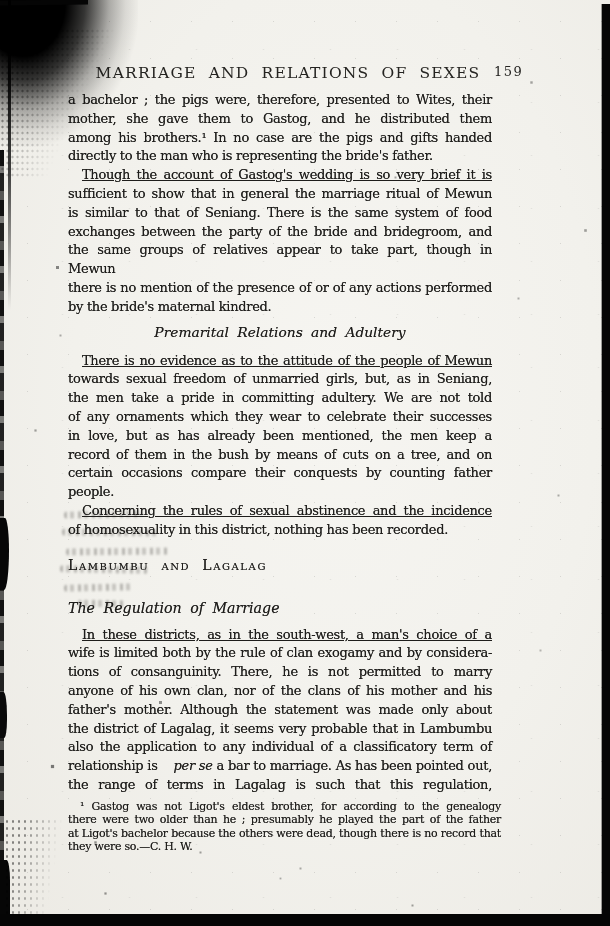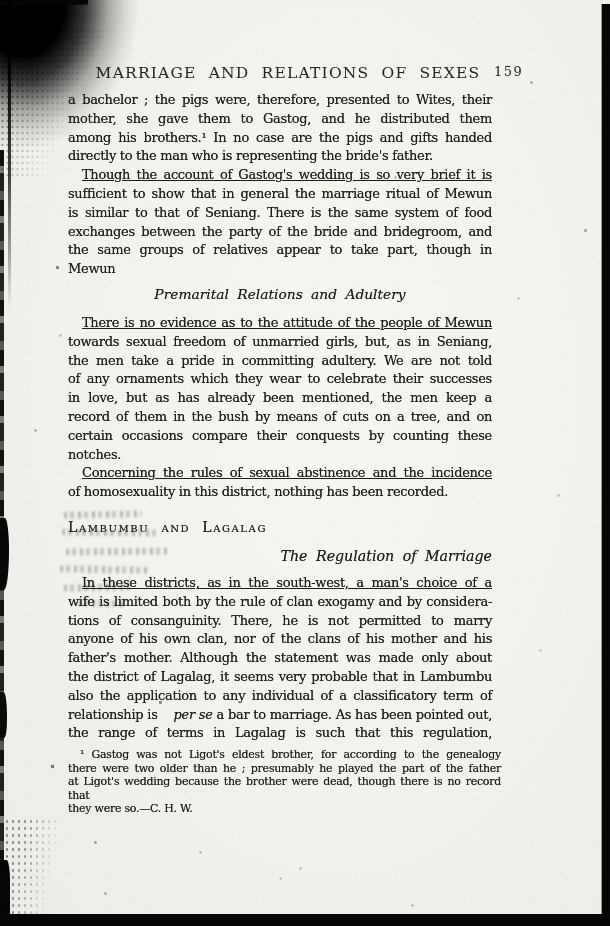--- a/index.html
+++ b/index.html
@@ -52,23 +52,23 @@
     margin-top:6px;margin-bottom:10px;
     text-shadow:0 0 0.4px rgba(30,29,27,0.7);
   }
   .h-caps{
     font-variant:small-caps;text-align:left;
     font-size:14px;line-height:19px;letter-spacing:1.6px;word-spacing:6px;
     margin-top:16px;
     text-shadow:0 0 0.4px rgba(30,29,27,0.7);
   }
   .h-reg{
-    font-style:italic;text-align:right;
+    font-style:italic;text-align:left;
     font-size:14.2px;line-height:19px;word-spacing:4px;
-    margin-top:10px;margin-bottom:8px;
+    margin-top:24px;margin-bottom:8px;
     text-shadow:0 0 0.4px rgba(30,29,27,0.7);
   }
   .fnblock{margin-top:5px;width:433px;}
   .fline{
     font-size:11px;line-height:13.5px;letter-spacing:-0.25px;
     text-align:justify;text-align-last:justify;
     text-shadow:0 0 0.3px rgba(30,29,27,0.7);
   }
   .fline.end{text-align-last:left;}
   .fline.ind{text-indent:12px;}
@@ -165,33 +165,35 @@
       <div class="bline">among his brothers.¹  In no case are the pigs and gifts handed</div>
       <div class="bline end">directly to the man who is representing the bride's father.</div>
     </div>
 
     <div>
       <div class="bline ind">Though the account of Gastog's wedding is so very brief it is</div>
       <div class="bline">sufficient to show that in general the marriage ritual of Mewun</div>
       <div class="bline">is similar to that of Seniang.  There is the same system of food</div>
       <div class="bline">exchanges between the party of the bride and bridegroom, and</div>
       <div class="bline">the same groups of relatives appear to take part, though in Mewun</div>
+      <div class="bline">there is no mention of the presence of or of any actions performed</div>
+      <div class="bline end">by the bride's maternal kindred.</div>
     </div>
 
     <div class="h-ital">Premarital Relations and Adultery</div>
 
     <div>
       <div class="bline ind">There is no evidence as to the attitude of the people of Mewun</div>
       <div class="bline">towards sexual freedom of unmarried girls, but, as in Seniang,</div>
       <div class="bline">the men take a pride in committing adultery.  We are not told</div>
       <div class="bline">of any ornaments which they wear to celebrate their successes</div>
       <div class="bline">in love, but as has already been mentioned, the men keep a</div>
       <div class="bline">record of them in the bush by means of cuts on a tree, and on</div>
-      <div class="bline">certain occasions compare their conquests by counting these</div>
-      <div class="bline end">notches.</div>
+      <div class="bline">certain occasions compare their conquests by counting father</div>
+      <div class="bline end">people.</div>
     </div>
 
     <div>
       <div class="bline ind">Concerning the rules of sexual abstinence and the incidence</div>
       <div class="bline end">of homosexuality in this district, nothing has been recorded.</div>
     </div>
 
     <div class="h-caps">Lambumbu and Lagalag</div>
     <div class="h-reg">The Regulation of Marriage</div>
 
@@ -205,21 +207,21 @@
       <div class="bline">also the application to any individual of a classificatory term of</div>
       <div class="bline">
         <span>relationship is </span><span class="it">per se</span><span> a bar to marriage.  As has been pointed out,</span>
       </div>
       <div class="bline">the range of terms in Lagalag is such that this regulation,</div>
     </div>
 
     <div class="fnblock">
       <div class="fline ind">¹ Gastog was not Ligot's eldest brother, for according to the genealogy</div>
       <div class="fline">there were two older than he ;  presumably he played the part of the father</div>
-      <div class="fline">at Ligot's wedding because the brother were dead, though there is no record that</div>
+      <div class="fline">at Ligot's bachelor because the others were dead, though there is no record that</div>
       <div class="fline end">they were so.—C. H. W.</div>
     </div>
   </div>
 
   <div class="art corner-blob"></div>
   <div class="art corner-speck"></div>
   <div class="art top-sliver"></div>
   <div class="art gutter-line"></div>
   <div class="art left-strip"></div>
   <div class="art left-blotch1"></div>

